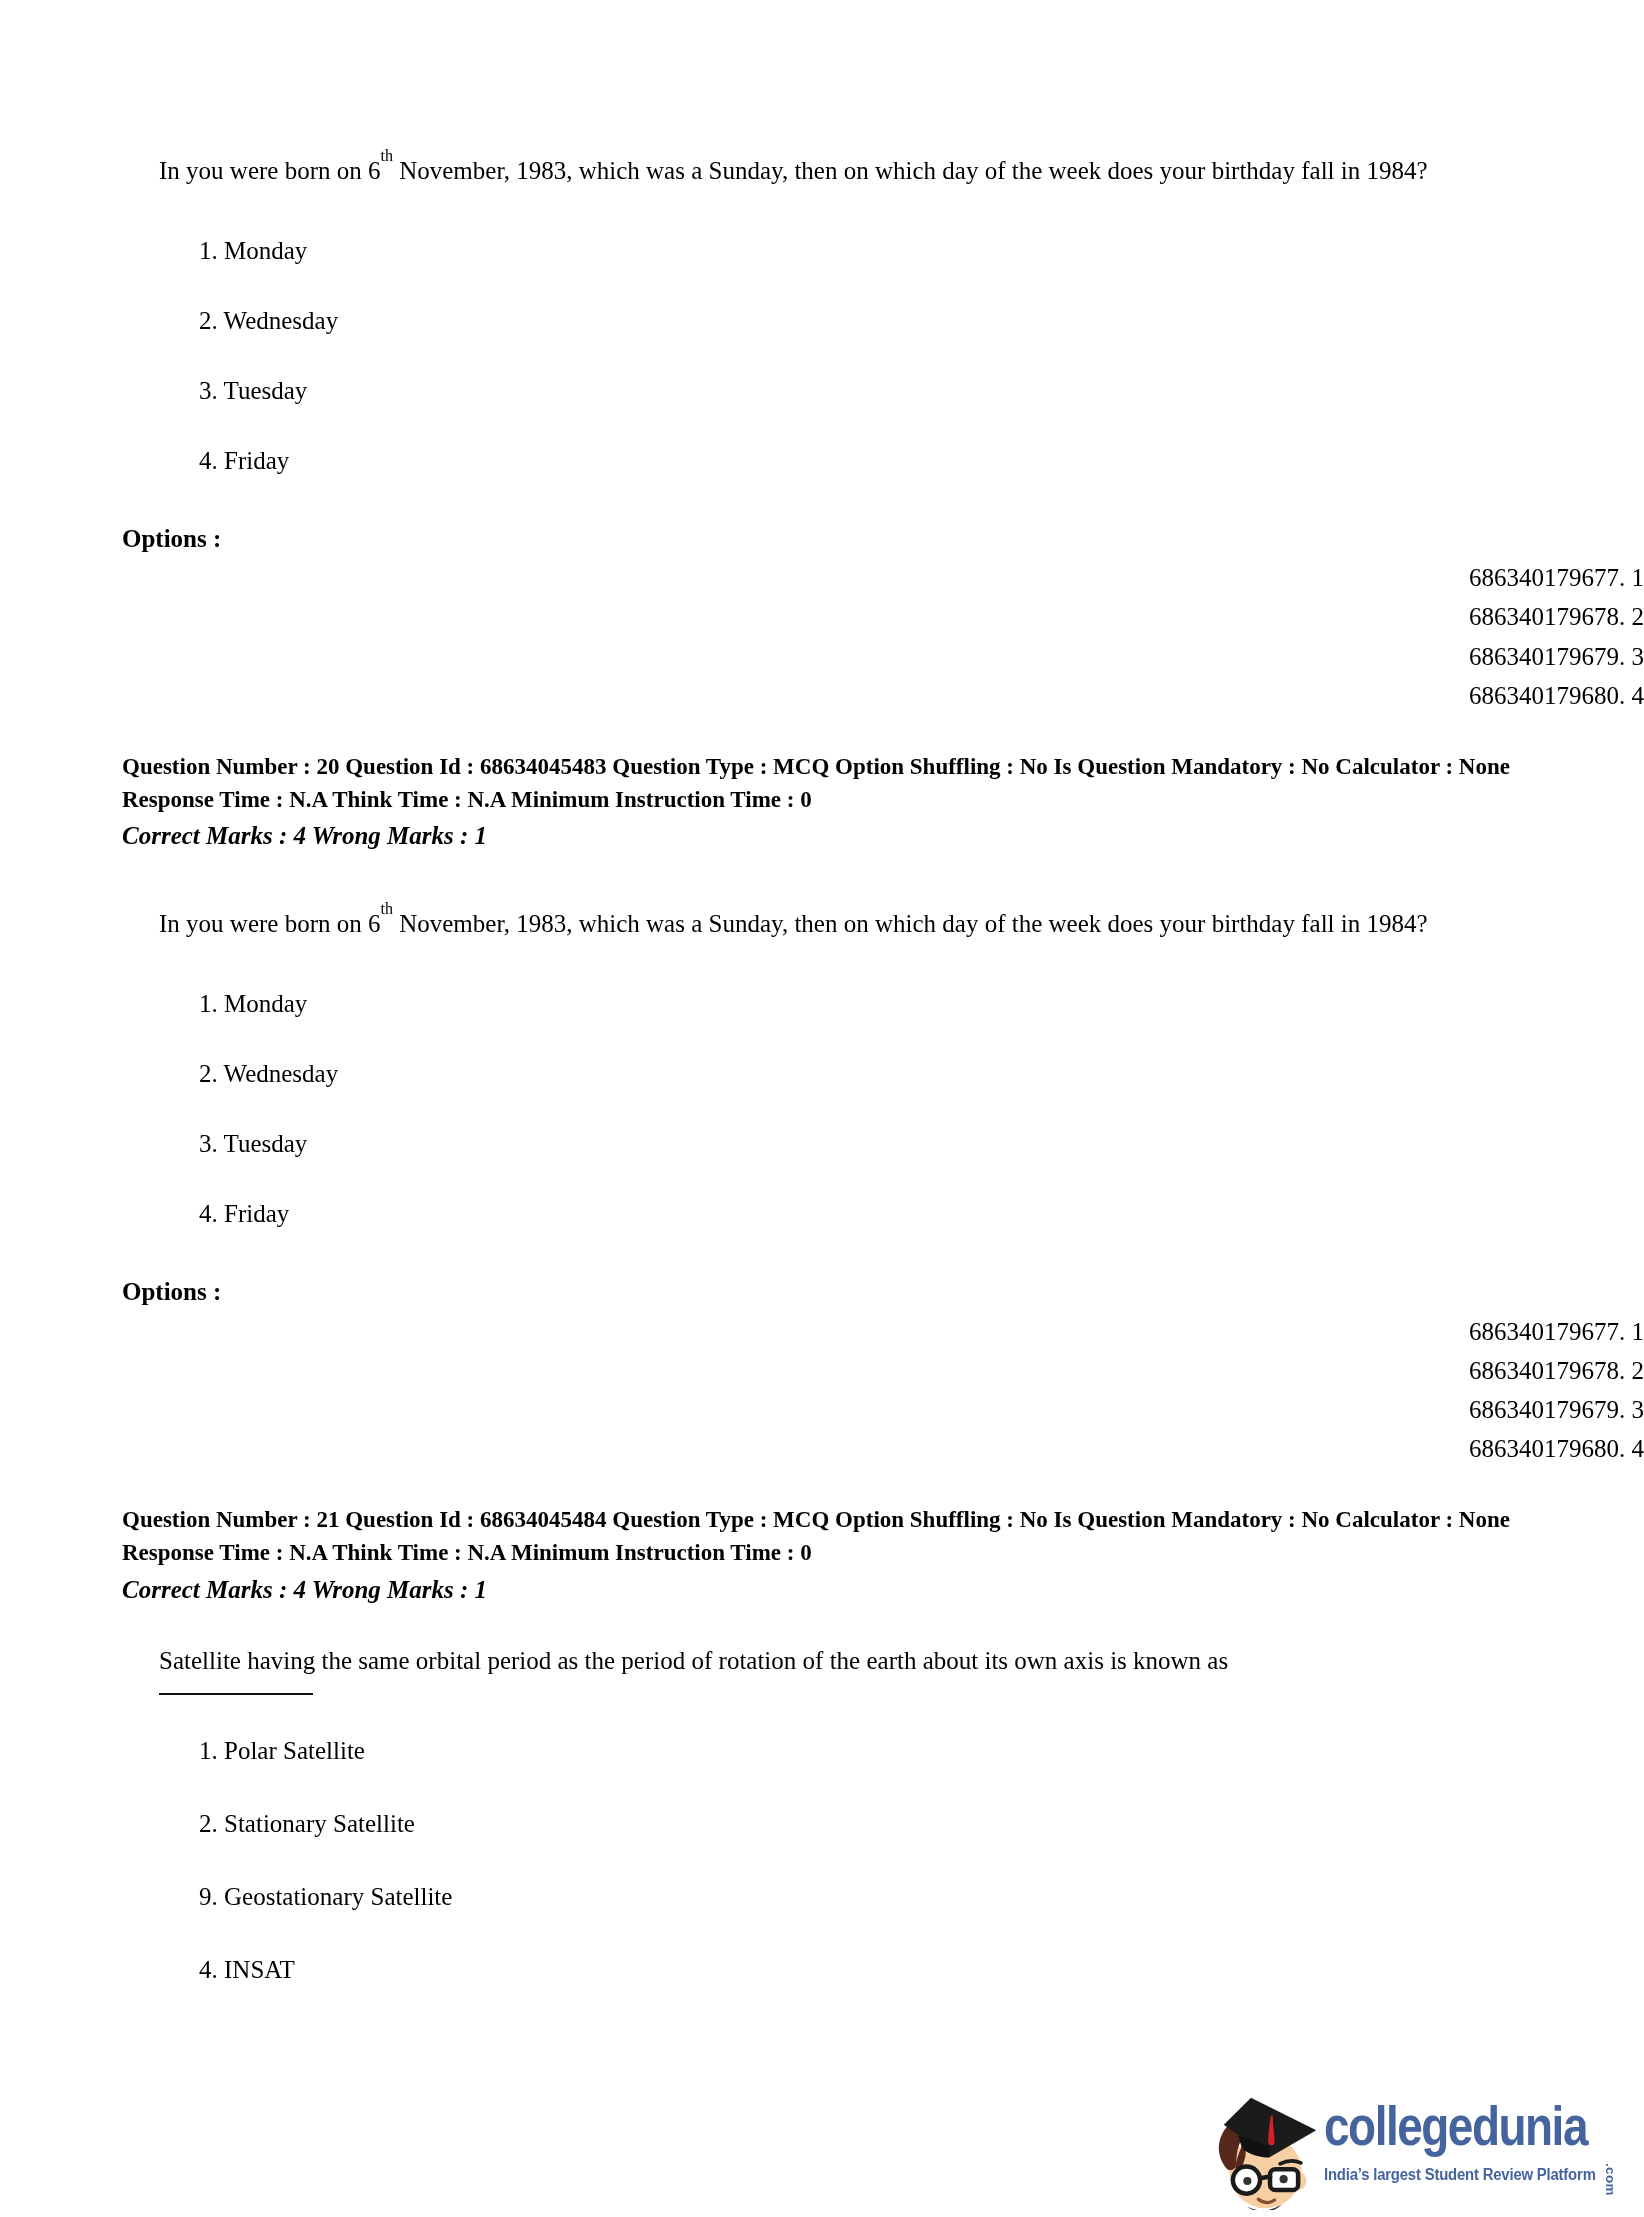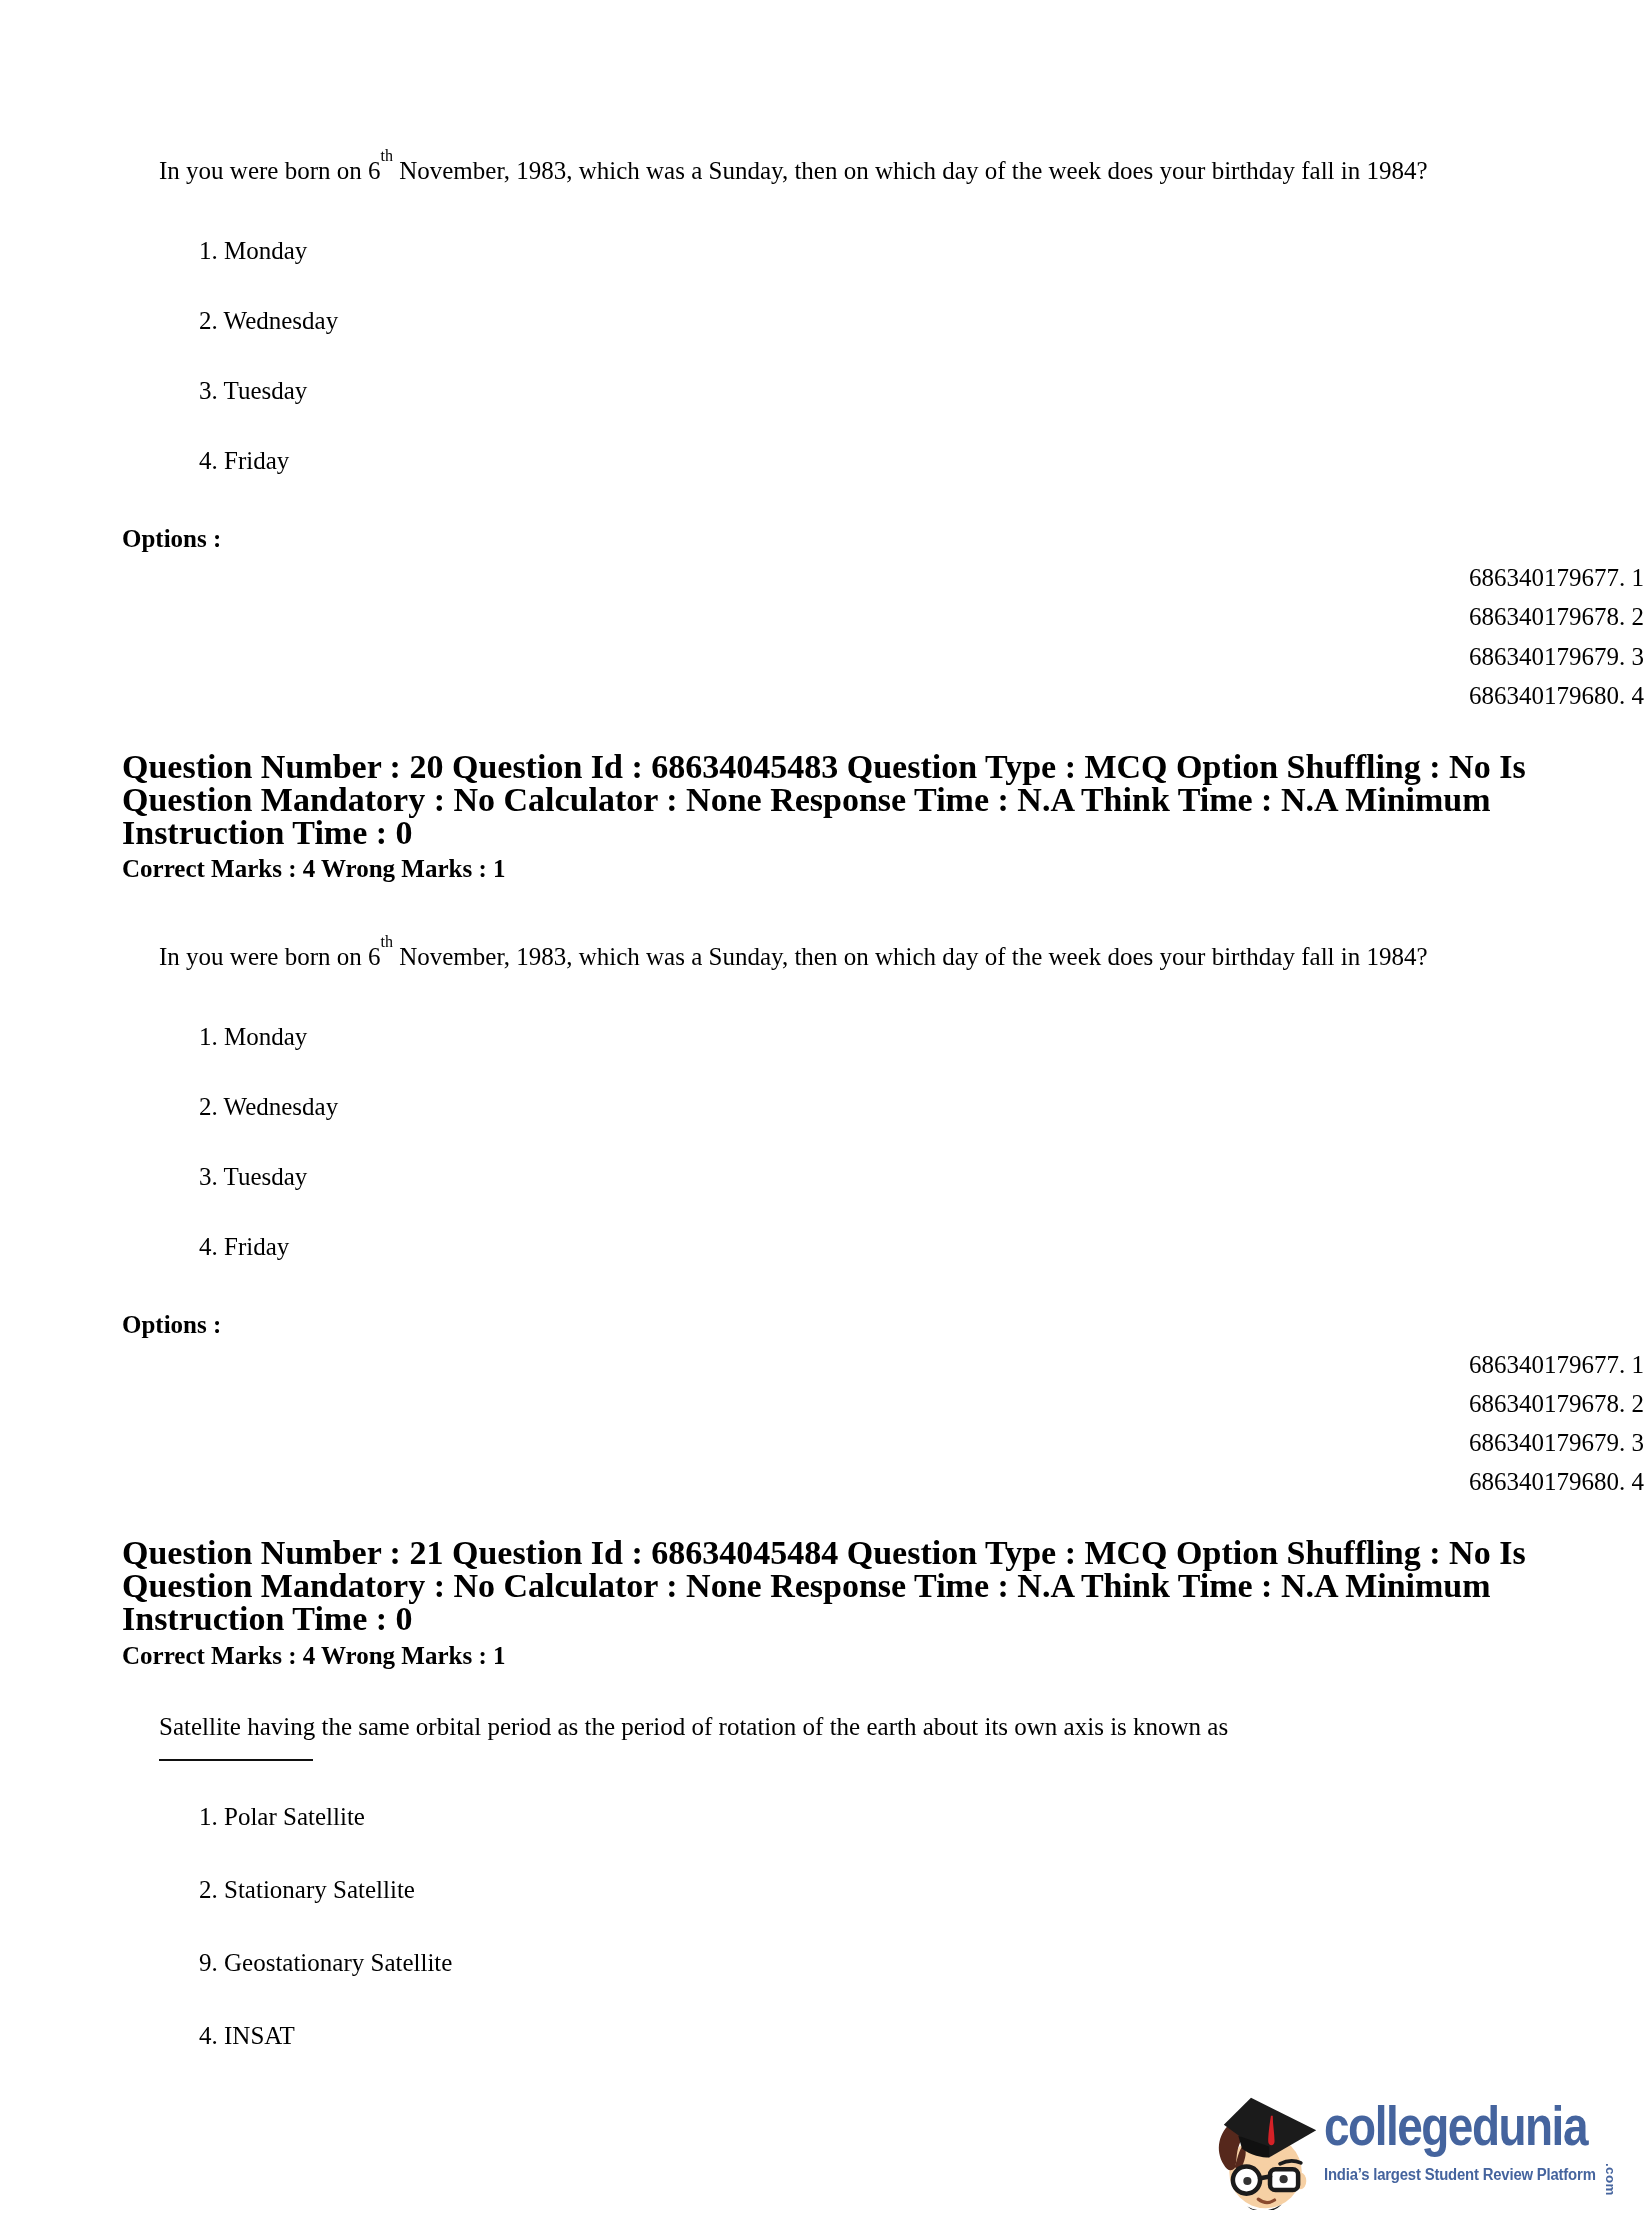--- a/index.html
+++ b/index.html
@@ -33,30 +33,31 @@
     margin: 47px 0 0 122px;
     line-height: 32px;
   }
   .option-id {
     margin: 7.2px 0 0 122px;
     line-height: 32px;
     text-align: right;
   }
   .meta {
     font-weight: bold;
-    font-size: 34px;
+    font-size: 23px;
     margin: 38px 99px 0 122px;
     line-height: 33px;
     max-width: 1424px;
   }
   .marks {
     font-weight: bold;
     font-size: 25px;
     margin: 3.6px 0 0 122px;
     line-height: 33px;
+    font-style: italic;
   }
   .blank-line {
     margin: 12.5px 0 0 159px;
     width: 154px;
     height: 0;
     border-bottom: 2.7px solid #111111;
   }
   
   .brand {
     position: absolute;

